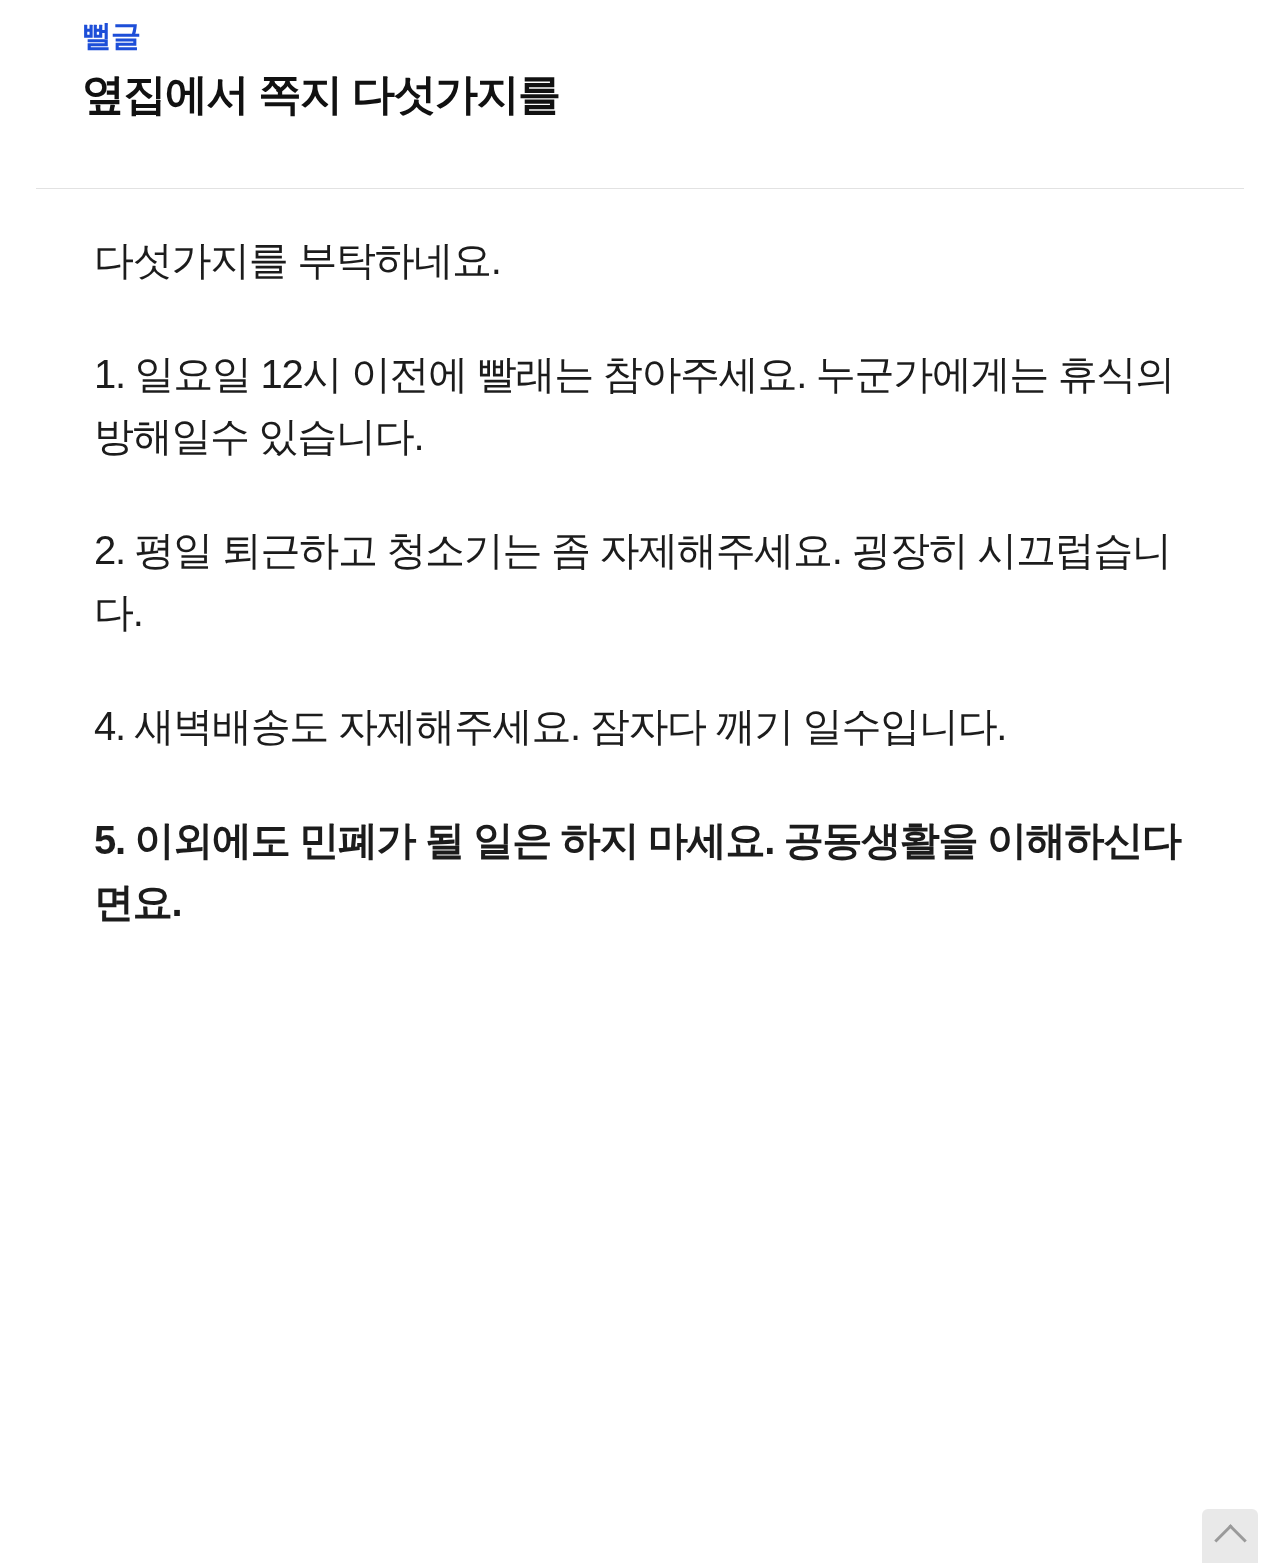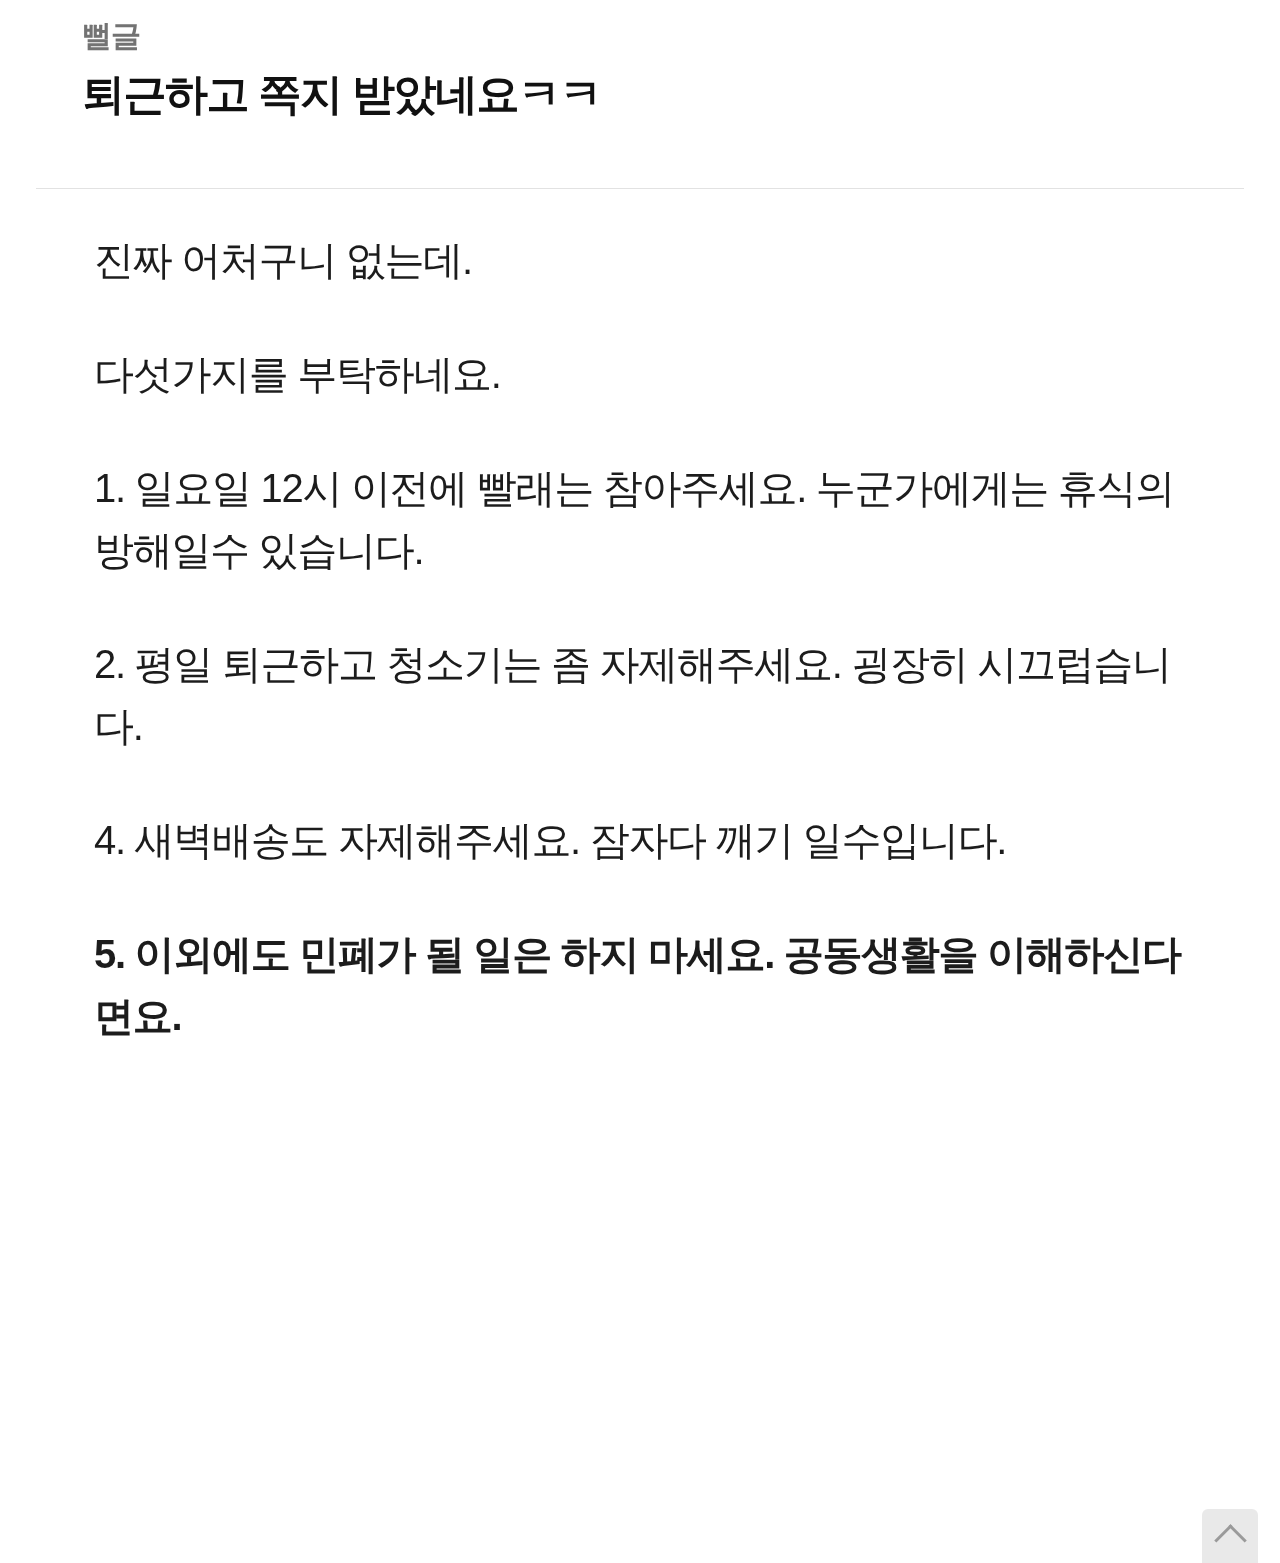--- a/index.html
+++ b/index.html
@@ -23,21 +23,21 @@
     padding: 0 36px;
     position: relative;
   }
 
   
   .board-tag {
     margin-top: 18px;
     margin-left: 46px;
     font-size: 30px;
     font-weight: bold;
-    color: #737373;
+    color: #1d4ed8;
     letter-spacing: -1px;
     line-height: 1.2;
   }
   .post-title {
     margin-left: 46px;
     margin-top: 14px;
     font-size: 43px;
     font-weight: bold;
     color: #111111;
     letter-spacing: -1.5px;
@@ -140,27 +140,26 @@
     margin-top: 6px;
   }
 </style>
 </head>
 <body>
 
 <div class="page">
 
   <div class="board-tag">뻘글</div>
 
-  <h1 class="post-title">퇴근하고 쪽지 받았네요ㅋㅋ</h1>
+  <h1 class="post-title">옆집에서 쪽지 다섯가지를</h1>
 
   <div class="divider"></div>
 
 
   <div class="post-body">
-    <p>진짜 어처구니 없는데.</p>
     <p>다섯가지를 부탁하네요.</p>
     <p>1. 일요일 12시 이전에 빨래는 참아주세요. 누군가에게는 휴식의 방해일수 있습니다.</p>
     <p>2. 평일 퇴근하고 청소기는 좀 자제해주세요. 굉장히 시끄럽습니다.</p>
     <p>4. 새벽배송도 자제해주세요. 잠자다 깨기 일수입니다.</p>
     <p>5. 이외에도 민폐가 될 일은 하지 마세요. 공동생활을 이해하신다면요.</p>
   </div>
 
   <div class="scroll-top">
     <span class="chev"></span>
   </div>

